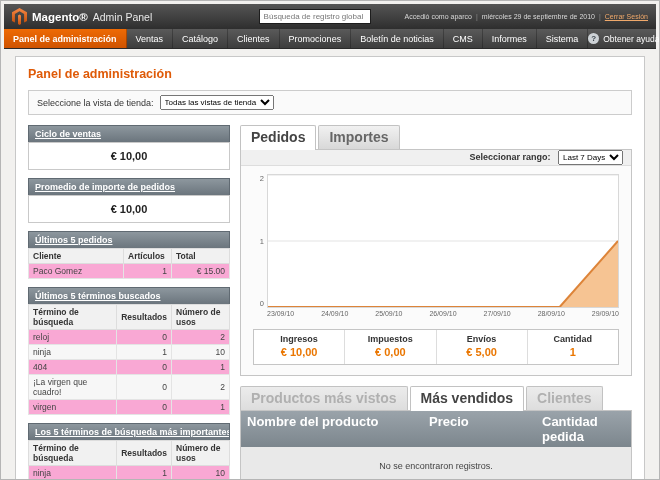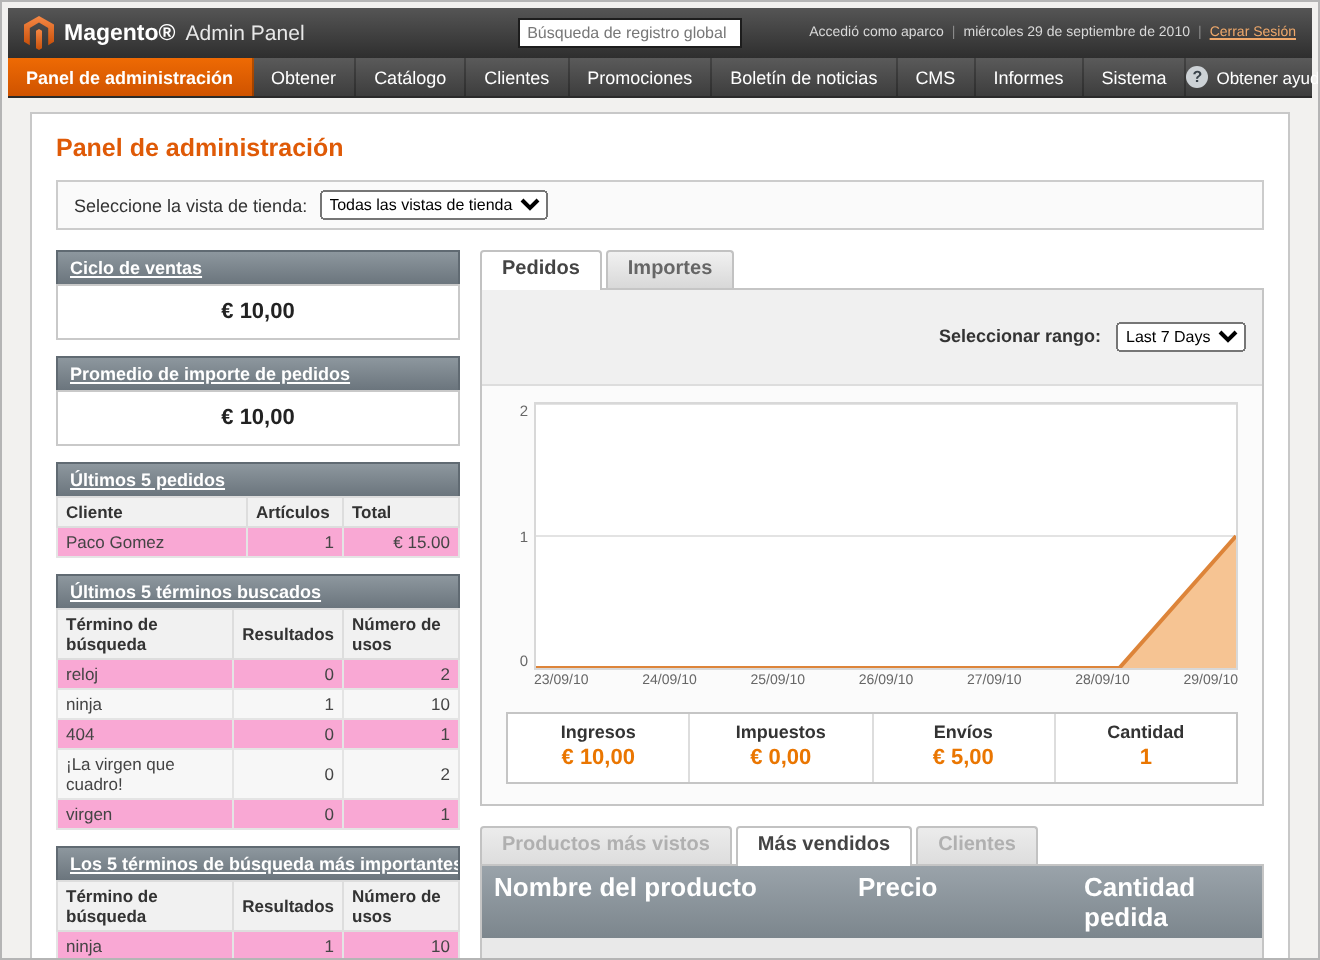--- a/index.html
+++ b/index.html
@@ -42,27 +42,27 @@
   .mini-table th { background: #f1f1f1; font-weight: bold; color: #333; text-align: left; padding: 2px 4px; border: 1px solid #ddd; }
   .mini-table td { padding: 2px 4px; border: 1px solid #e4e4e4; color: #444; }
   .mini-table tbody tr:nth-child(even) td { background: #f7f7f7; }
   .mini-table .num { text-align: right; }
   .mini-table .w-res { width: 48px; }
   .mini-table .w-uses { width: 58px; }
   .mini-table tbody tr { cursor: pointer; }
 
   
   .tabs { display: flex; gap: 2px; position: relative; z-index: 2; }
-  .tab { background: linear-gradient(#f1f1f1, #d8d8d8); border: 1px solid #c2c2c2; border-bottom: none; border-radius: 2px 2px 0 0; padding: 3px 10px 4px; font-size: 10px; font-weight: bold; color: #666; cursor: pointer; white-space: nowrap; }
+  .tab { background: linear-gradient(#f1f1f1, #d8d8d8); border: 1px solid #c2c2c2; border-bottom: none; border-radius: 2px 2px 0 0; padding: 3px 10px 4px; font-size: 14px; font-weight: bold; color: #666; cursor: pointer; white-space: nowrap; }
   .tab.active { background: #fff; color: #444; margin-bottom: -1px; padding-bottom: 5px; }
   .tab.disabled { background: linear-gradient(#ececec, #dddddd); color: #b0b0b0; }
 
   
   .panel { border: 1px solid #c5c5c5; background: #fbfbfb; }
-  .range-bar { background: #f0f0f0; border-bottom: 1px solid #ddd; padding: 16px 8px; text-align: right; font-size: 9px; font-weight: bold; color: #333; }
+  .range-bar { background: #f0f0f0; border-bottom: 1px solid #ddd; padding: 0 8px; text-align: right; font-size: 9px; font-weight: bold; color: #333; }
   .range-bar select { margin-left: 5px; }
   .chart { padding: 8px 12px 4px; }
   .chart-plot-row { display: flex; align-items: stretch; }
   .y-labels { width: 14px; display: flex; flex-direction: column; justify-content: space-between; font-size: 7.5px; color: #666; text-align: right; padding-right: 3px; }
   .plot { flex: 1; height: 134px; border: 1px solid #d8d8d8; background: #fff; }
   .plot svg { width: 100%; height: 100%; display: block; }
   .gridline { stroke: #e3e3e3; stroke-width: 1; vector-effect: non-scaling-stroke; }
   .area { stroke: none; }
   .line { fill: none; stroke-width: 2; vector-effect: non-scaling-stroke; }
   .x-labels { margin-left: 14px; display: flex; justify-content: space-between; font-size: 7px; color: #666; padding-top: 2px; }
@@ -110,21 +110,21 @@
       <span data-interactable="false">Accedió como aparco</span>
       <span class="sep" data-interactable="false">|</span>
       <span data-interactable="false">miércoles 29 de septiembre de 2010</span>
       <span class="sep" data-interactable="false">|</span>
       <a class="logout" data-interactable="true">Cerrar Sesión</a>
     </div>
   </div>
 
   <div class="nav" data-interactable="false">
     <div class="nav-item active" data-interactable="true">Panel de administración</div>
-    <div class="nav-item" data-interactable="true">Obtener</div>
+    <div class="nav-item" data-interactable="true">Ventas</div>
     <div class="nav-item" data-interactable="true">Catálogo</div>
     <div class="nav-item" data-interactable="true">Clientes</div>
     <div class="nav-item" data-interactable="true">Promociones</div>
     <div class="nav-item" data-interactable="true">Boletín de noticias</div>
     <div class="nav-item" data-interactable="true">CMS</div>
     <div class="nav-item" data-interactable="true">Informes</div>
     <div class="nav-item" data-interactable="true">Sistema</div>
     <div class="nav-help" data-interactable="true">
       <span class="help-icon" data-interactable="false">?</span>
       <span data-interactable="false">Obtener ayuda para esta página</span>

